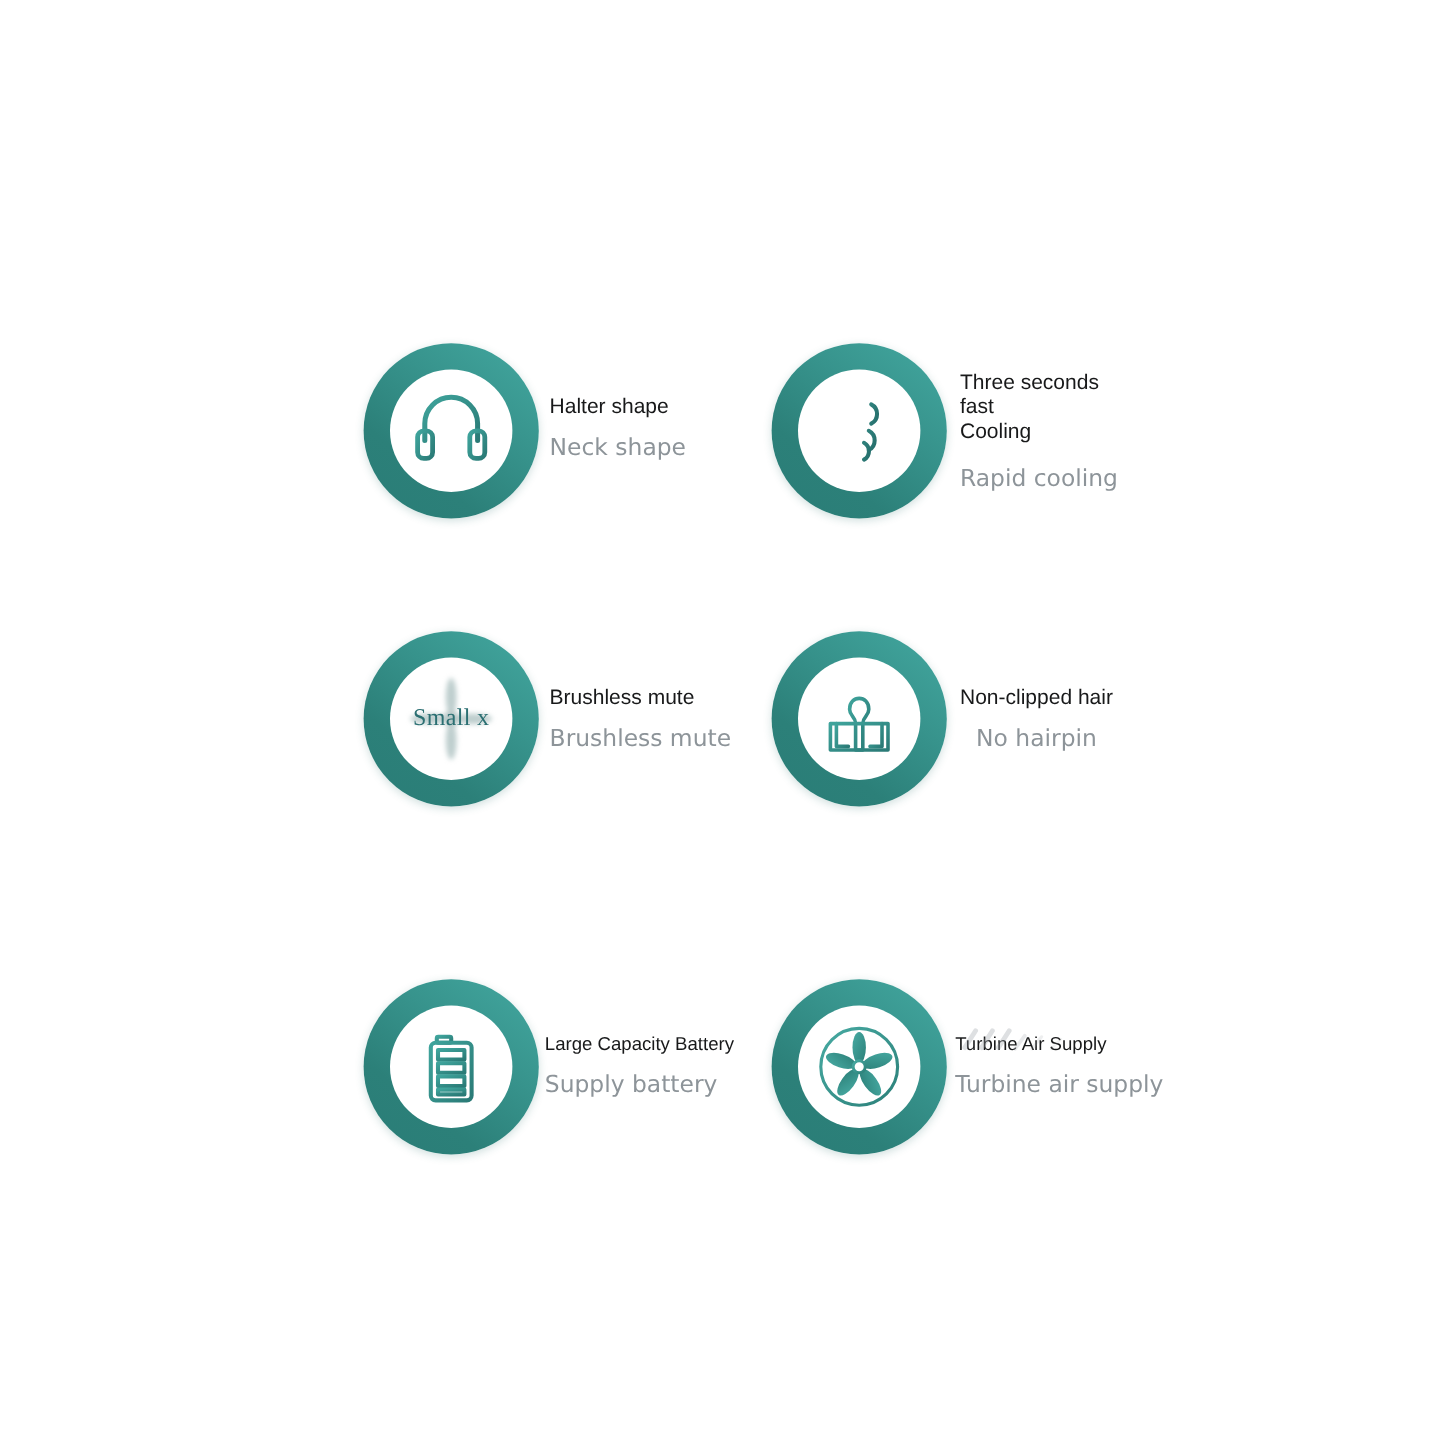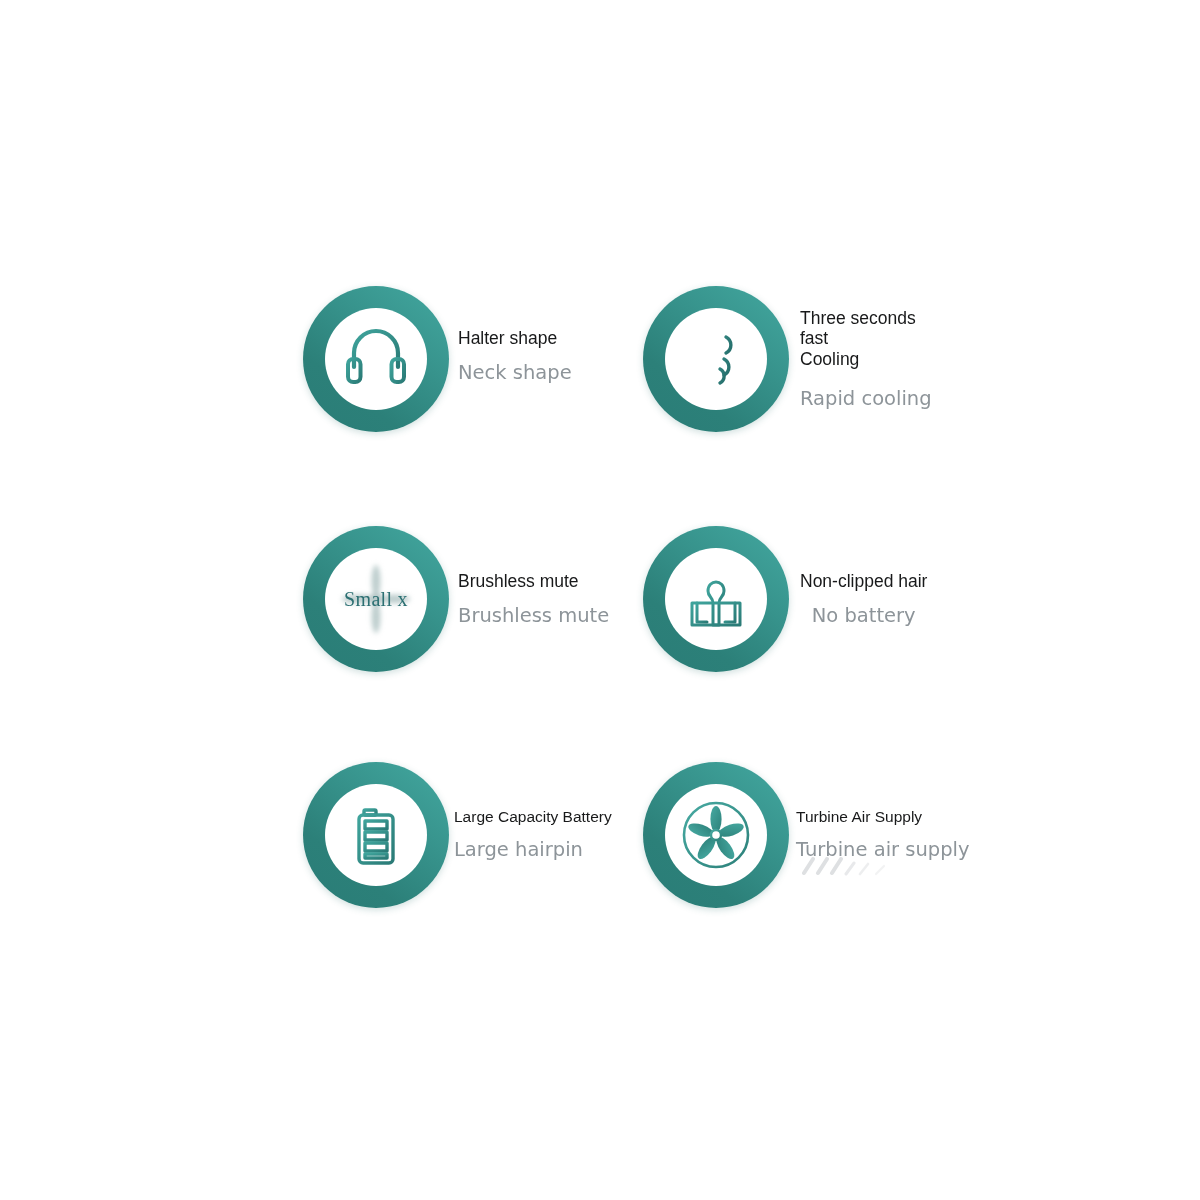--- a/index.html
+++ b/index.html
@@ -28,21 +28,21 @@
     position: absolute;
     display: flex;
     align-items: center;
   }
 
   
   .col-left  { left: 303px; }
   .col-right { left: 643px; }
   .row-1 { top: 286px; }
   .row-2 { top: 526px; }
-  .row-3 { top: 762px; }
+  .row-3 { top: 816px; }
 
   
   .badge {
     position: relative;
     width: 146px;
     height: 146px;
     border-radius: 50%;
     flex: 0 0 146px;
     background: linear-gradient(218deg, #43a8a0 0%, #37938c 38%, #2c8079 70%, #2a7d77 100%);
     display: flex;
@@ -219,21 +219,21 @@
           <path d="M28 28 C28 16 44 16 44 28 C44 34 39 34 39 40 L39 62 L33 62 L33 40 C33 34 28 34 28 28 Z"></path>
           <path d="M12 40 L60 40 L60 62 L12 62 Z"></path>
           <path d="M17 40 L17 59 L27 59"></path>
           <path d="M55 40 L55 59 L45 59"></path>
           <path d="M30 59 L42 59"></path>
         </g>
       </svg>
     </div>
     <div class="feature-text">
       <div class="feature-title">Non-clipped hair</div>
-      <div class="feature-subtitle">No battery</div>
+      <div class="feature-subtitle">No hairpin</div>
     </div>
   </div>
 
   <div class="feature-item col-left row-3 t-offset-5">
     <div class="badge">
       <svg class="badge-icon" viewBox="0 0 72 72">
         <defs>
           <linearGradient id="gBat" x1="0" y1="0" x2="1" y2="1">
             <stop offset="0%" stop-color="#3fa49c"></stop>
             <stop offset="100%" stop-color="#2a7a76"></stop>
@@ -244,21 +244,21 @@
           <rect x="19" y="16" width="34" height="48" rx="4"></rect>
           <rect x="25" y="22" width="22" height="8"></rect>
           <rect x="25" y="33" width="22" height="8"></rect>
           <rect x="25" y="44" width="22" height="8"></rect>
           <rect x="25" y="55" width="22" height="4"></rect>
         </g>
       </svg>
     </div>
     <div class="feature-text">
       <div class="feature-title">Large Capacity Battery</div>
-      <div class="feature-subtitle">Large hairpin</div>
+      <div class="feature-subtitle">Supply battery</div>
     </div>
   </div>
 
   <div class="feature-item col-right row-3 t-offset-6">
     <div class="badge">
       <svg class="badge-icon" viewBox="0 0 72 72">
         <defs>
           <linearGradient id="gTur" x1="0" y1="0" x2="1" y2="1">
             <stop offset="0%" stop-color="#47aaa2"></stop>
             <stop offset="100%" stop-color="#2c8079"></stop>

